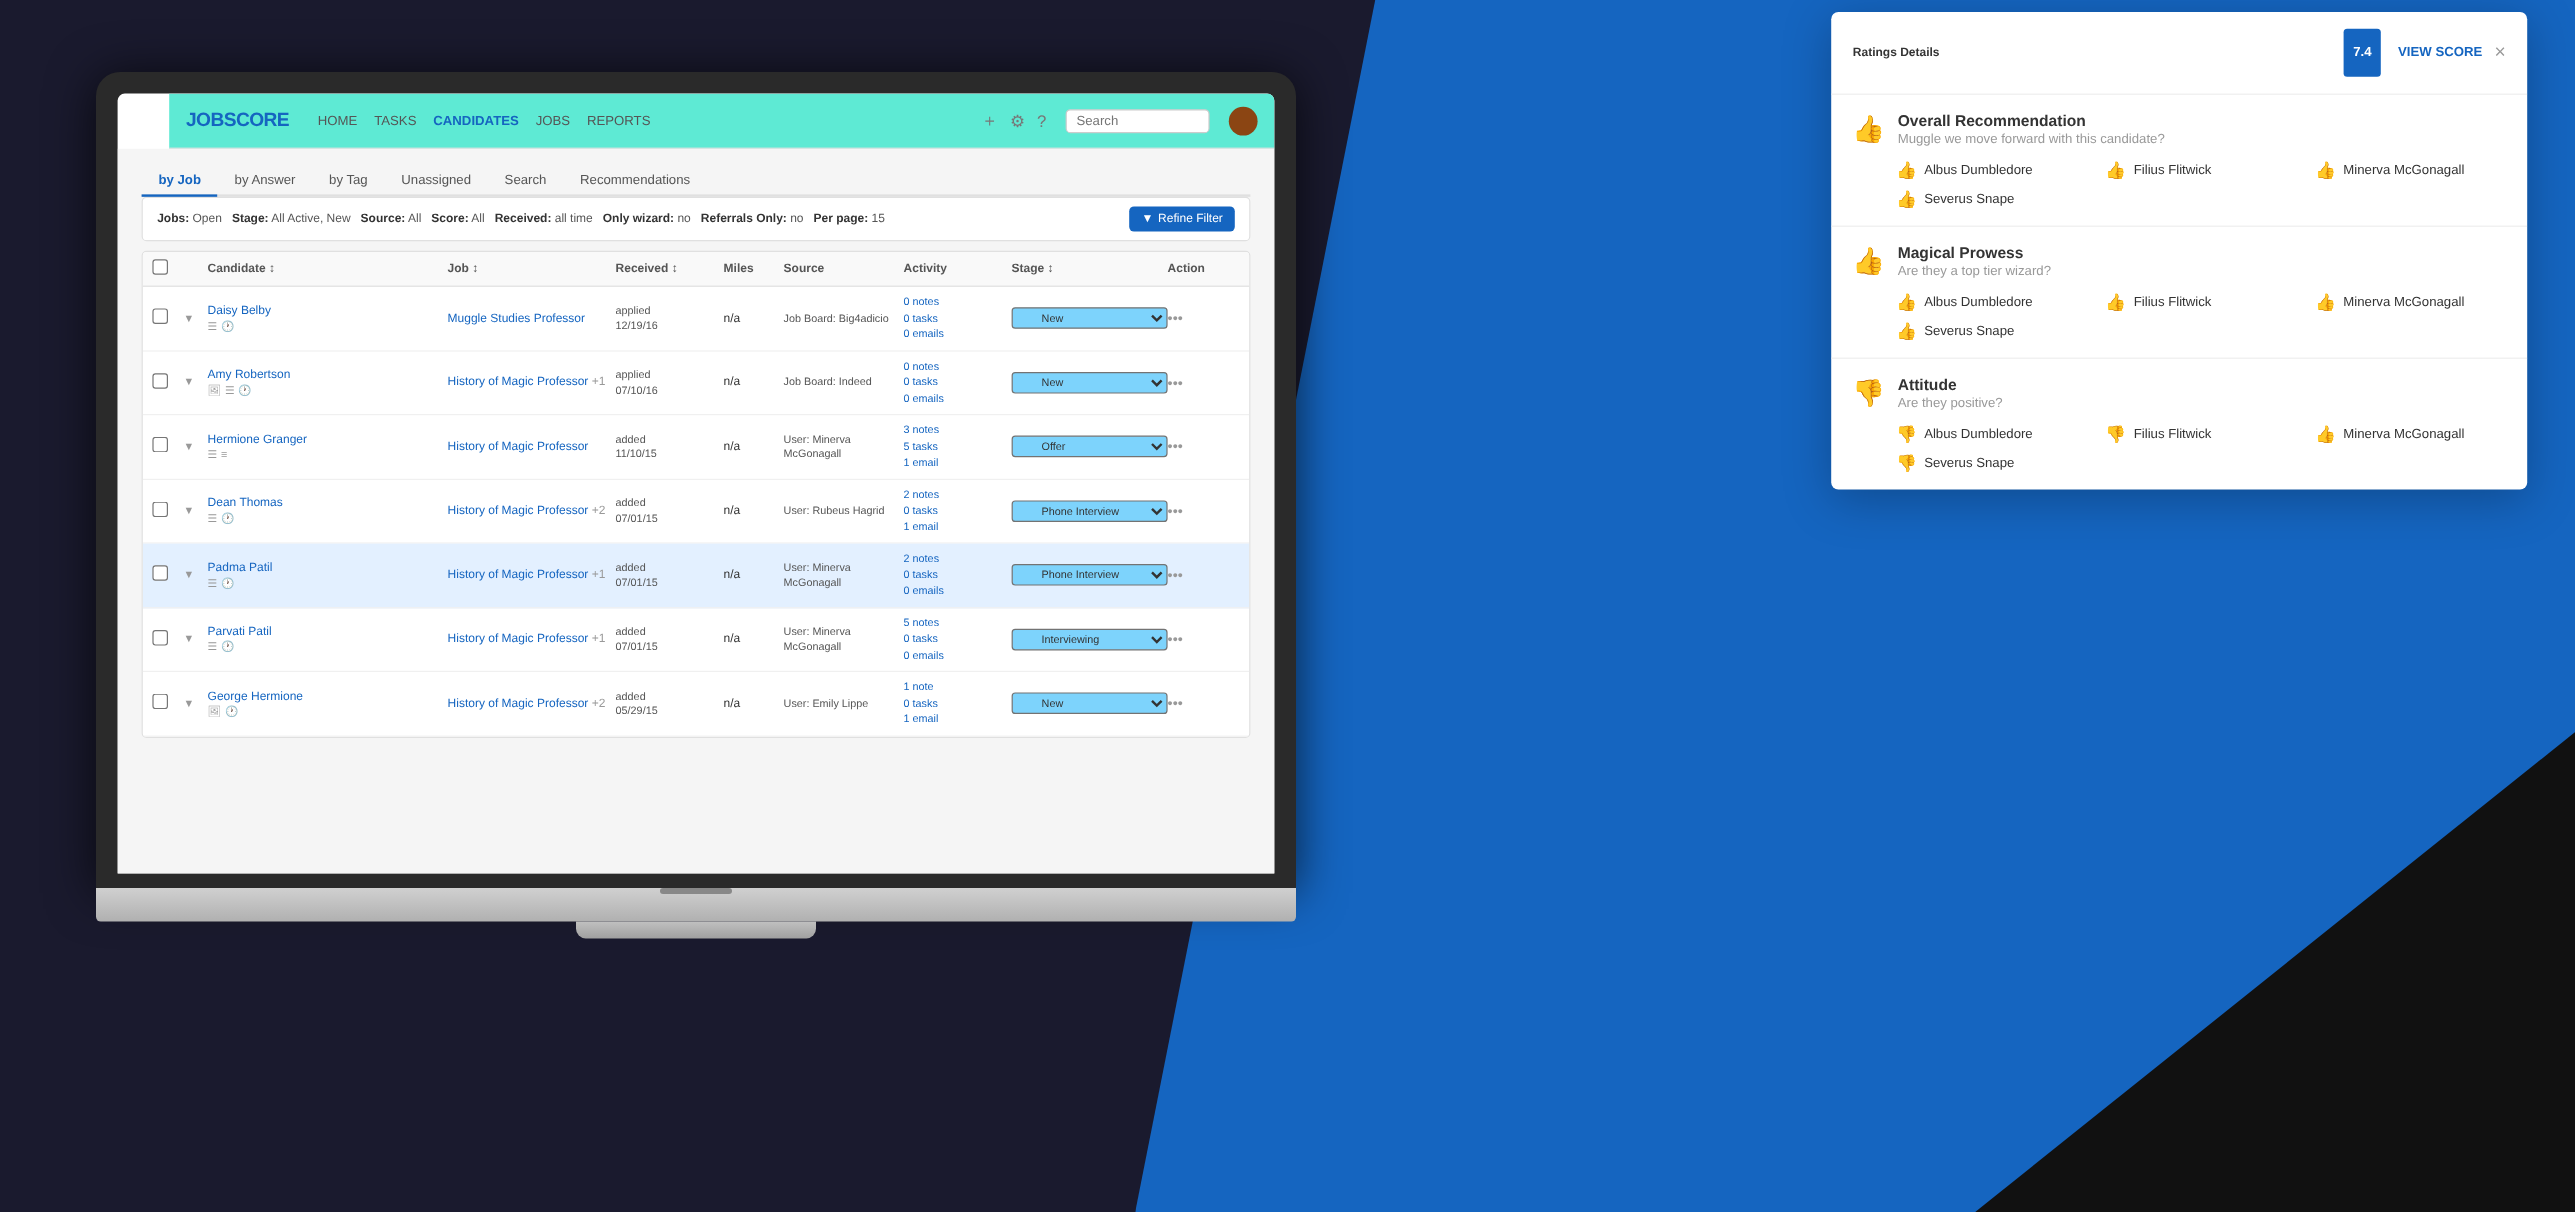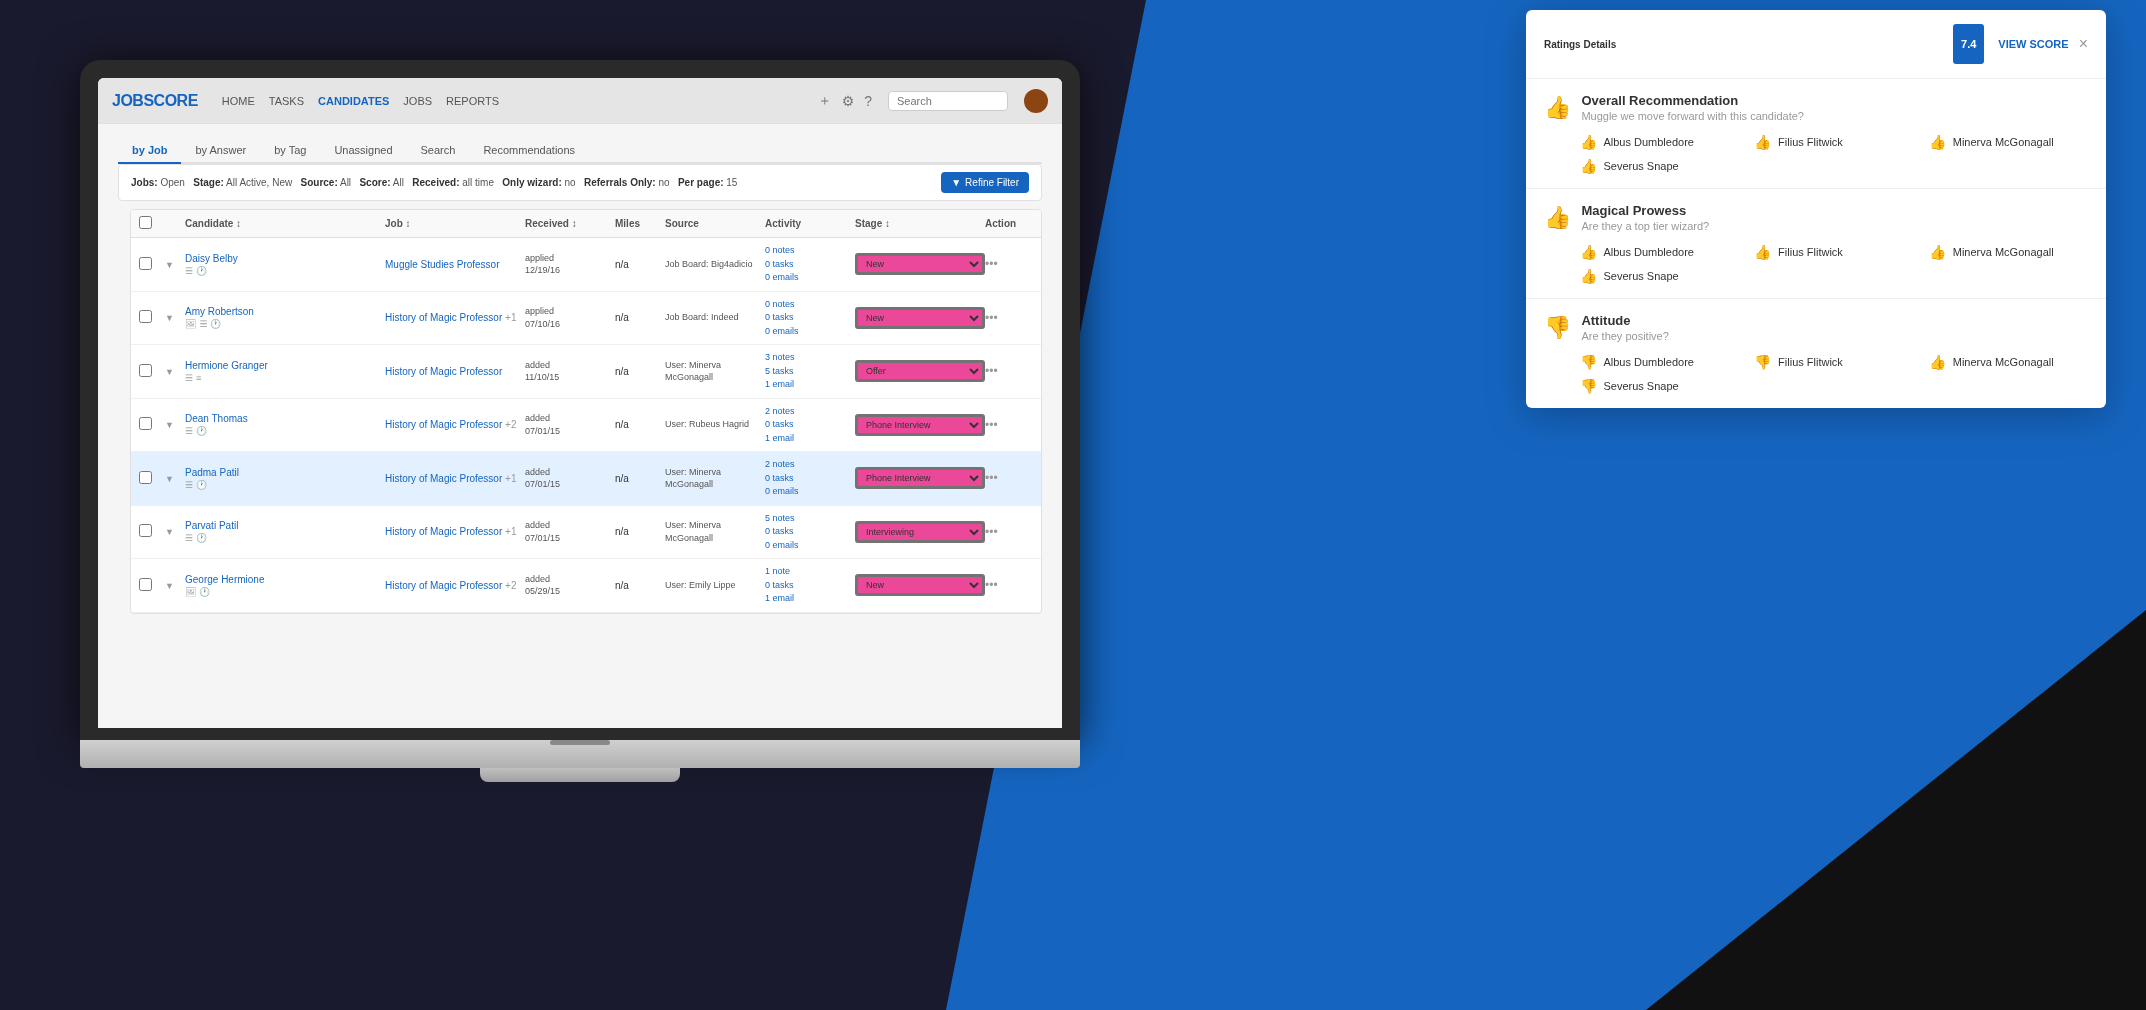--- a/index.html
+++ b/index.html
@@ -77,27 +77,28 @@
       bottom: 0;
       width: 800px;
       height: 400px;
       background: #111;
       clip-path: polygon(300px 400px, 800px 0, 800px 400px);
       z-index: 1;
     }
 
     
     .app-navbar {
-      background: #e5e5e5;
+      background: #5eead4;
       height: 46px;
       display: flex;
       align-items: center;
       padding: 0 14px;
       border-bottom: 1px solid #e0e0e0;
       gap: 16px;
+      margin-left: 43px;
     }
     .logo {
       font-weight: 900;
       font-size: 16px;
       color: #333;
       letter-spacing: -0.5px;
       margin-right: 8px;
     }
     .logo span { color: #1565c0; }
     .nav-links {
@@ -217,21 +218,20 @@
       gap: 4px;
     }
 
     
     .candidates-table {
       background: #fff;
       border: 1px solid #e0e0e0;
       border-radius: 4px;
       overflow: hidden;
       font-size: 10px;
-      margin-left: 12px;
     }
     .table-header {
       display: grid;
       grid-template-columns: 26px 20px 200px 140px 90px 50px 100px 90px 130px 70px 60px;
       background: #f9f9f9;
       border-bottom: 1px solid #e0e0e0;
       padding: 6px 8px;
       font-weight: 600;
       color: #555;
       font-size: 10px;
@@ -267,25 +267,25 @@
       color: #1565c0;
       cursor: pointer;
       line-height: 1.3;
     }
     .activity-text {
       color: #1565c0;
       line-height: 1.5;
       font-size: 9px;
     }
     .stage-select {
-      border: 3px solid #737373;
+      border: 1px solid #737373;
       border-radius: 3px;
-      padding: 2px 4px;
+      padding: 2px 20px;
       font-size: 9px;
-      background: #ec4899;
+      background: #7dd3fc;
       color: #333;
       cursor: pointer;
       width: 100%;
     }
     .more-btn {
       color: #999;
       cursor: pointer;
       font-size: 12px;
     }
     .source-text { font-size: 9px; color: #555; line-height: 1.4; }

